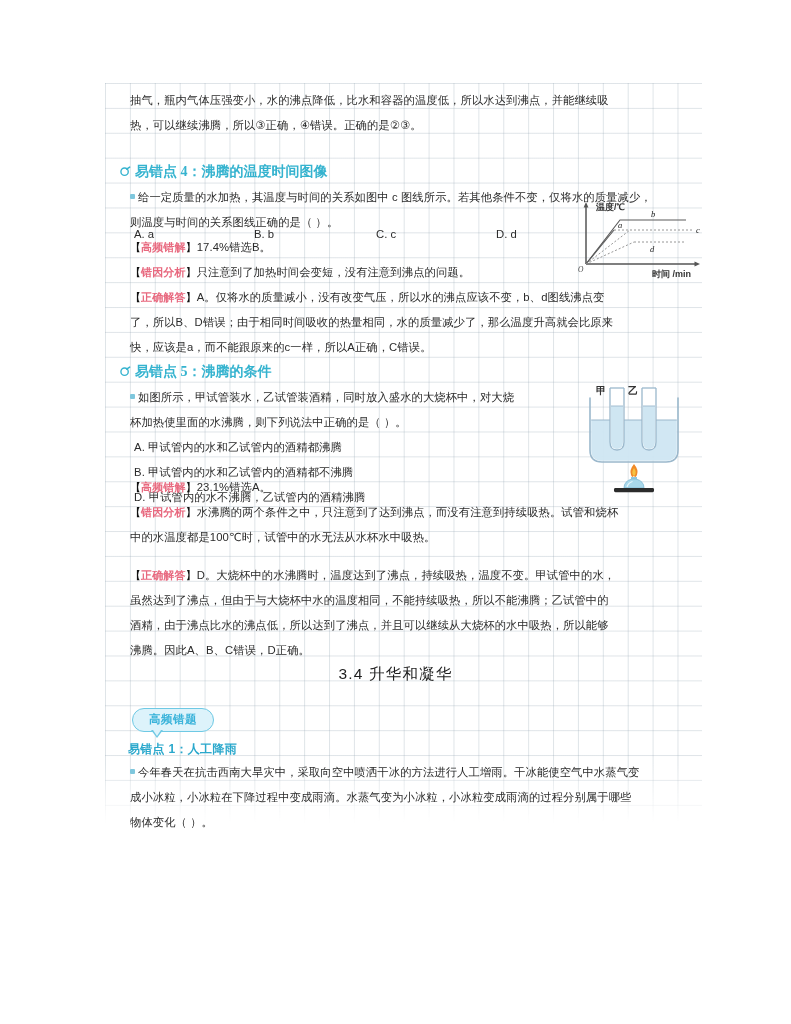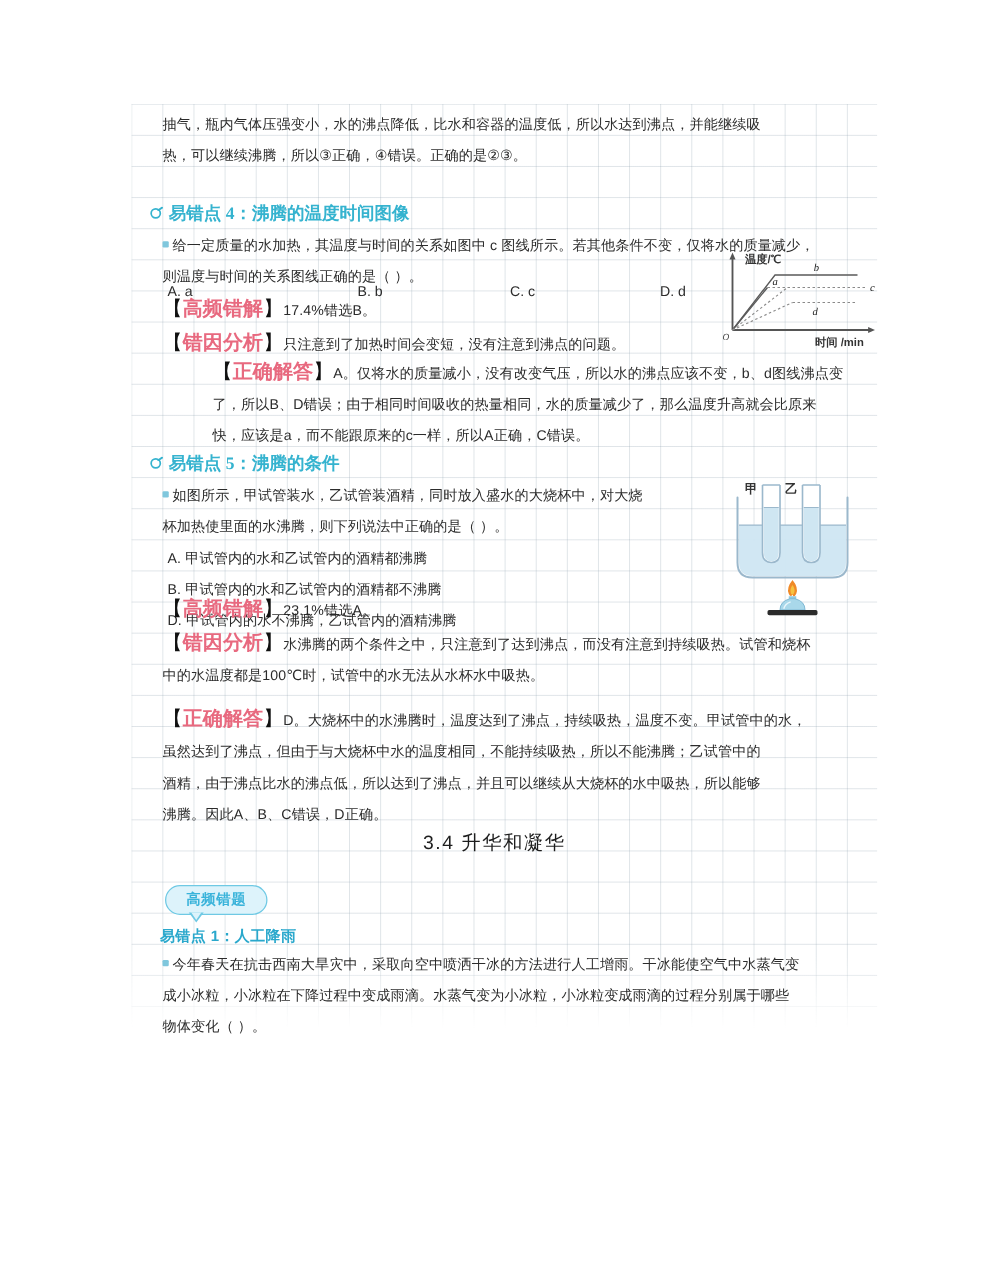--- a/index.html
+++ b/index.html
@@ -76,21 +76,21 @@
     border-radius: 1px;
     vertical-align: 2px;
     margin-right: 3px;
   }
 
   .opt-row { font-size: 11.3px; line-height: 25px; color: #2b2b2b; }
   .opt-row .opt { display: inline-block; }
 
   .tag {
     color: #111;
-    font-size: 16px;
+    font-size: 11px;
     font-weight: 500;
   }
   .tag .inner { color: #e8697f; font-weight: bold; }
 
   
   .chapter-title {
     position: absolute;
     width: 791px;
     text-align: center;
     font-size: 15.5px;
@@ -172,42 +172,42 @@
       <div>
         <span class="q-bullet"></span><span>给一定质量的水加热，其温度与时间的关系如图中 c 图线所示。若其他条件不变，仅将水的质量减少，</span>
       </div>
       <div>则温度与时间的关系图线正确的是（      ）。</div>
     </div>
 
     <div class="blk opt-row" style="left:134px; top:222px; width:420px;">
       <span class="opt" style="width:120px;">
         <span>A.</span>
         <span>a</span>
-      </span><span class="opt" style="width:122px;padding-left:32px;">
+      </span><span class="opt" style="width:122px;">
         <span>B.</span>
         <span>b</span>
       </span><span class="opt" style="width:120px;">
         <span>C.</span>
         <span>c</span>
       </span><span class="opt">
         <span>D.</span>
         <span>d</span>
       </span>
     </div>
 
     <div class="blk body-text" style="left:130px; top:235px; width:563px;">
       <div>
         <span class="tag">【<span class="inner">高频错解</span>】</span><span>17.4%错选B。</span>
       </div>
       <div>
         <span class="tag">【<span class="inner">错因分析</span>】</span><span>只注意到了加热时间会变短，没有注意到沸点的问题。</span>
       </div>
     </div>
 
-    <div class="blk body-text" style="left:130px; top:285px; width:563px;padding-left:40px;">
+    <div class="blk body-text" style="left:130px; top:285px; width:563px;">
       <div>
         <span class="tag">【<span class="inner">正确解答</span>】</span><span>A。仅将水的质量减小，没有改变气压，所以水的沸点应该不变，b、d图线沸点变</span>
       </div>
       <div>了，所以B、D错误；由于相同时间吸收的热量相同，水的质量减少了，那么温度升高就会比原来</div>
       <div>快，应该是a，而不能跟原来的c一样，所以A正确，C错误。</div>
     </div>
 
     <div class="fig" style="left:568px; top:198px;">
       <svg width="150" height="82" viewBox="0 0 150 82">
 

